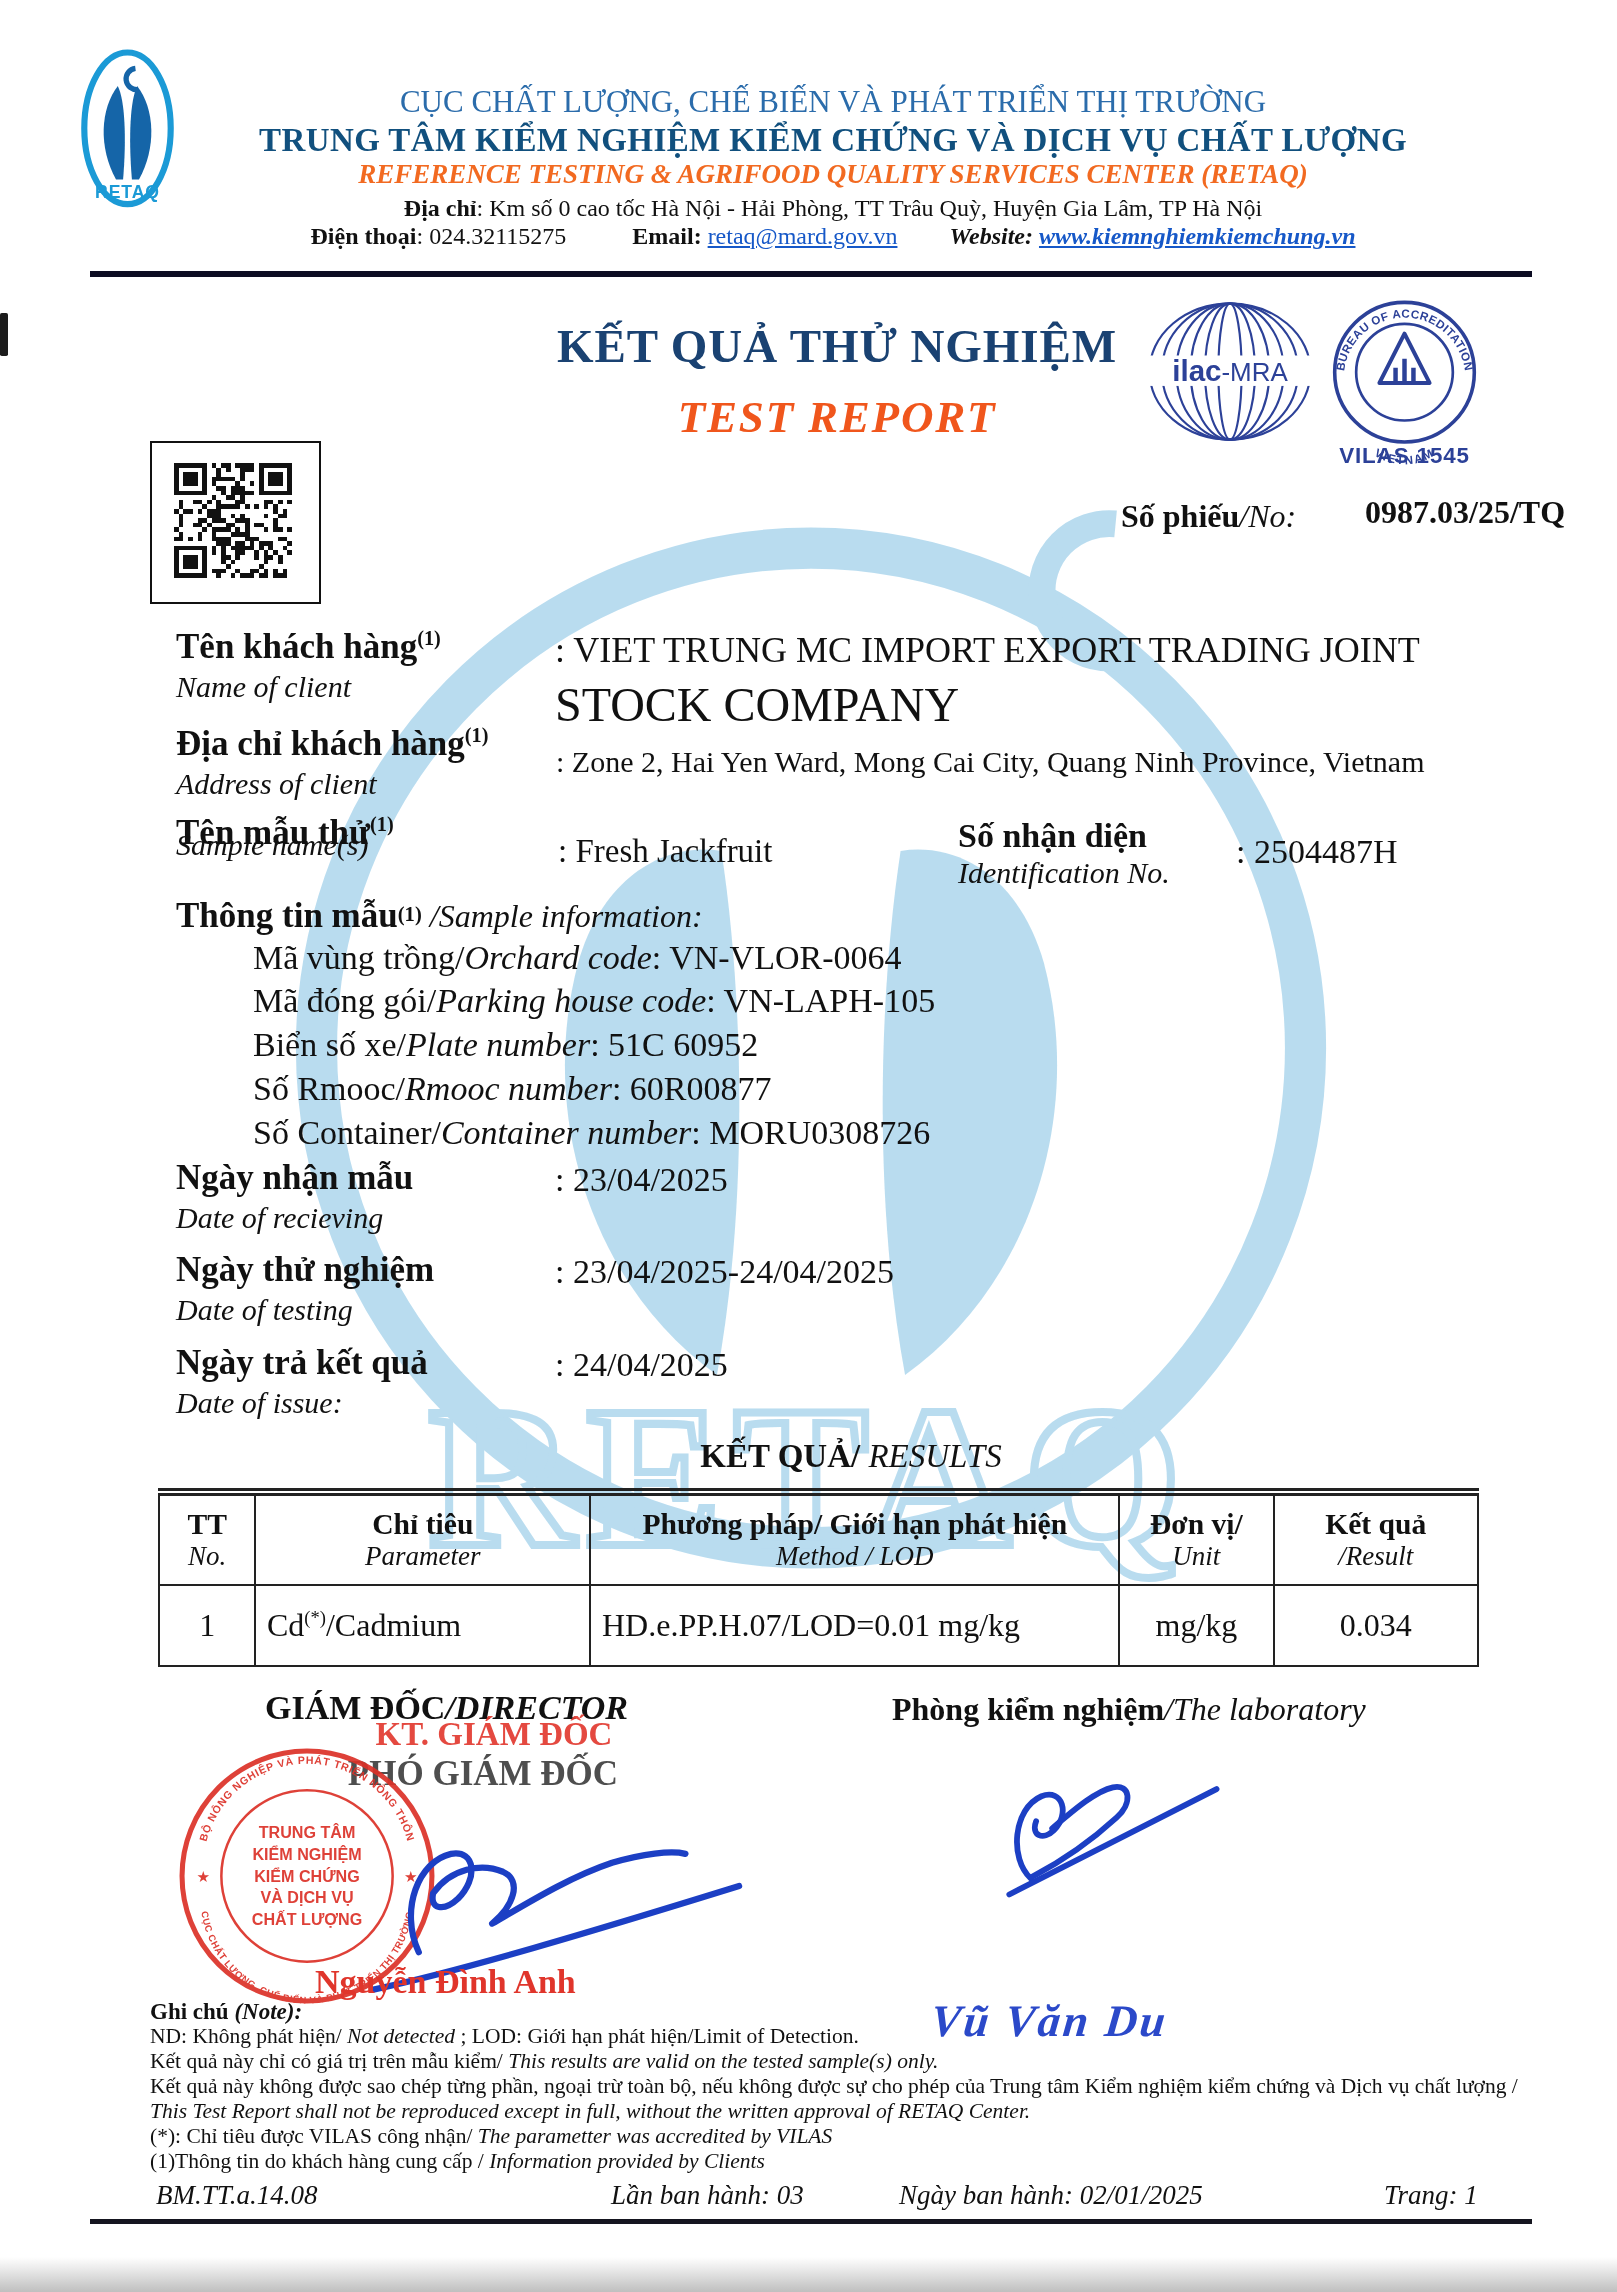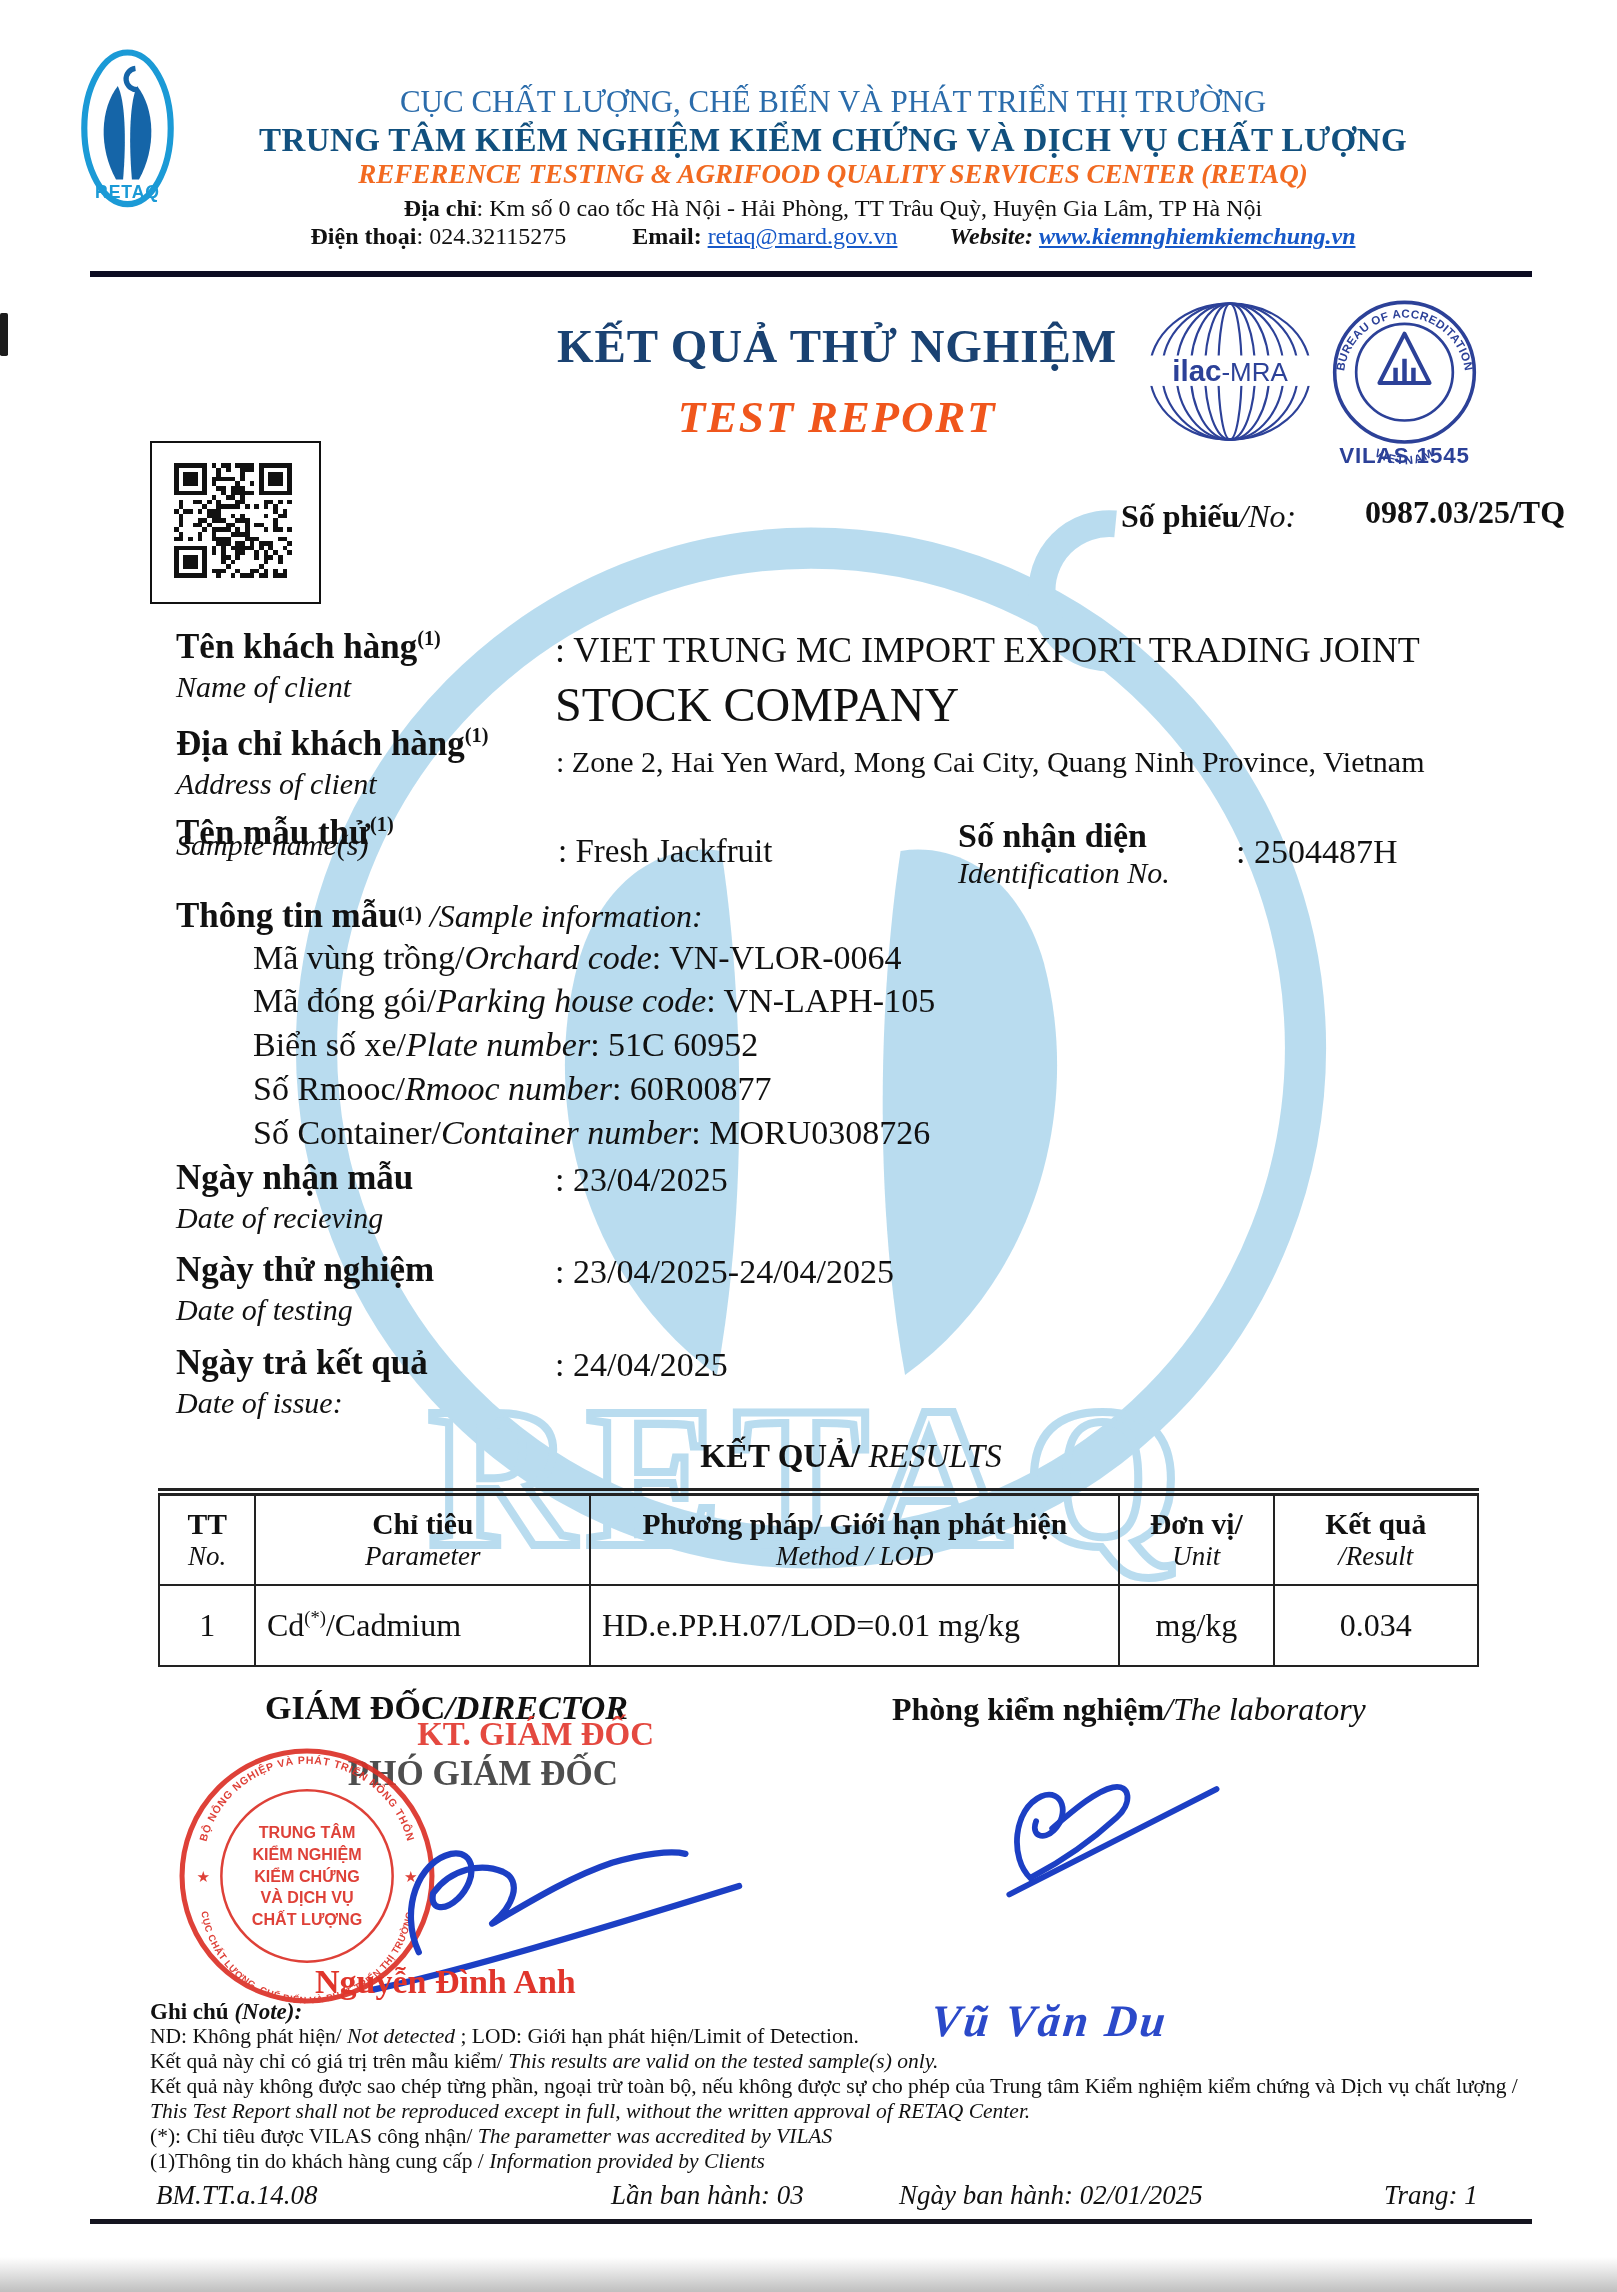--- a/index.html
+++ b/index.html
@@ -32,21 +32,21 @@
   
   .results-table{position:absolute;left:158px;top:1488px;width:1321px;border-collapse:collapse;
         border:2.7px solid #222;border-top:8px double #222;table-layout:fixed;background:transparent;}
   .results-table th,.results-table td{border:2.7px solid #222;padding:0 5.4px;background:transparent;}
   .results-table th{height:88px;font-weight:normal;}
   .results-table td{height:79px;font-size:32px;text-align:center;}
   .th-vi{font-size:29.6px;font-weight:bold;white-space:nowrap;}
   .th-en{font-size:27px;font-style:italic;white-space:nowrap;}
   .cell-left{text-align:left !important;padding-left:10.7px !important;}
   .method-cell{font-size:33px;}
-  .stamp-overlay-1{left:350px;top:1716px;width:304px;text-align:right;font-size:33px;font-weight:bold;color:#e23a30;opacity:.92;}
+  .stamp-overlay-1{left:342px;top:1716px;width:304px;text-align:center;font-size:33px;font-weight:bold;color:#e23a30;opacity:.92;}
   .stamp-overlay-2{left:322px;top:1754px;width:322px;text-align:center;font-size:35px;font-weight:bold;color:#404040;opacity:.92;}
   .left-name{left:315px;top:1963px;font-size:34px;font-weight:bold;color:#e0352b;}
   .right-name{left:931px;top:1995px;font-size:45px;font-weight:bold;font-style:italic;color:#2b49c9;transform:skewX(-6deg);letter-spacing:2.7px;}
 
   
   .notes{left:150px;top:2024px;width:1370px;font-size:21.5px;line-height:25px;white-space:normal;}
   .note-label{left:150px;top:1999px;font-size:23px;font-weight:bold;}
 
   .foot{font-size:27px;font-style:italic;}
   .frule{left:90px;top:2219px;width:1442px;height:4.5px;background:#15151f;}

